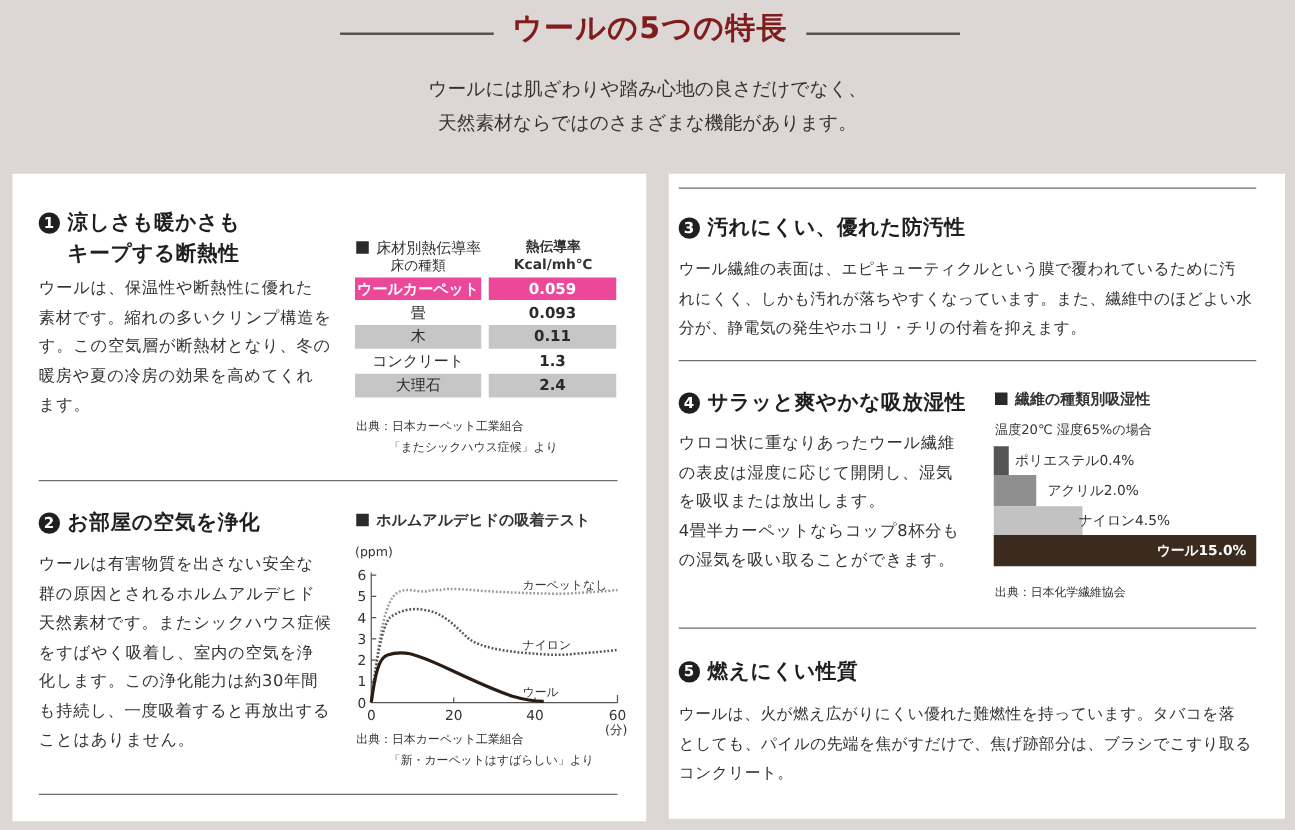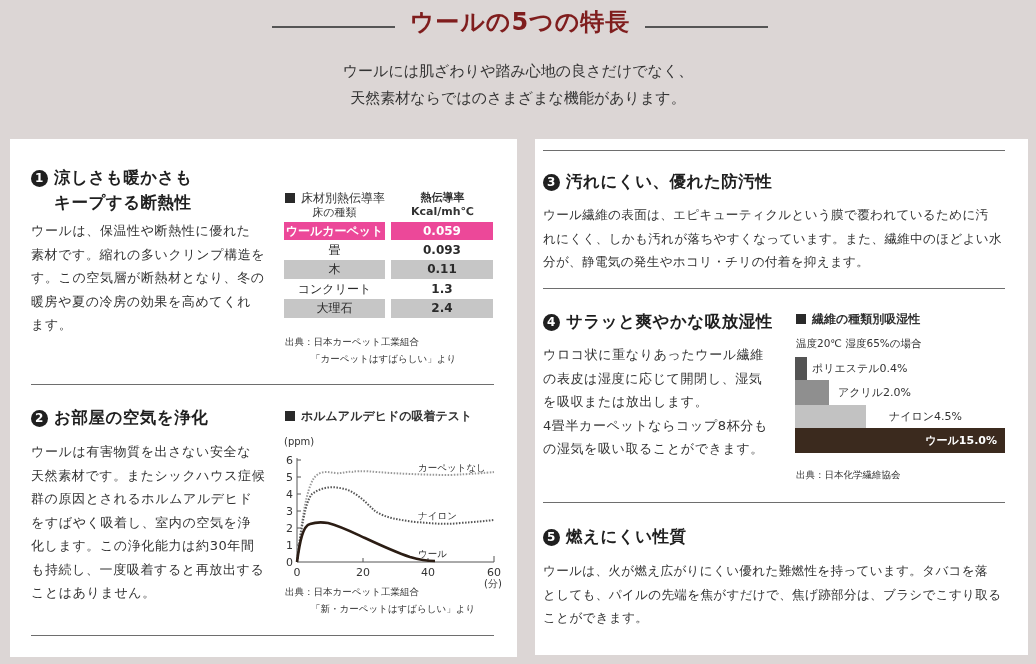--- a/index.html
+++ b/index.html
@@ -115,32 +115,32 @@
     <div class="cell c1">コンクリート</div>
     <div class="cell c2">1.3</div>
   </div>
   <div class="trow gray">
     <div class="cell c1">大理石</div>
     <div class="cell c2">2.4</div>
   </div>
 </div>
 <div class="source" style="left:285px; top:333px;">
   <div>出典：日本カーペット工業組合</div>
-  <div style="padding-left:26px;">「カーペットはすばらしい」より</div>
+  <div style="padding-left:26px;">「またシックハウス症候」より</div>
 </div>
 
 <div class="hr" style="left:31px; top:384px; width:463px;"></div>
 
 <div class="sec-title" style="left:31px; top:405px;">
   <span class="num">2</span><span>お部屋の空気を浄化</span>
 </div>
 <div class="body-text" style="left:31px; top:440px; width:240px;">
   <div>ウールは有害物質を出さない安全な</div>
+  <div>群の原因とされるホルムアルデヒド</div>
   <div>天然素材です。またシックハウス症候</div>
-  <div>群の原因とされるホルムアルデヒド</div>
   <div>をすばやく吸着し、室内の空気を浄</div>
   <div>化します。この浄化能力は約30年間</div>
   <div>も持続し、一度吸着すると再放出する</div>
   <div>ことはありません。</div>
 </div>
 
 <div class="fig-title bold" style="left:285px; top:408px;">
   <span class="sq"></span><span>ホルムアルデヒドの吸着テスト</span>
 </div>
 <svg class="chart-svg" width="230" height="160" viewBox="0 0 230 160">
@@ -225,31 +225,31 @@
   <div class="bar-row" style="height:23px;">
     <div class="bar" style="width:12px; background:#545454;"></div>
     <div class="bar-label" style="left:17px; line-height:23px;">ポリエステル0.4%</div>
   </div>
   <div class="bar-row" style="height:25px;">
     <div class="bar" style="width:34px; background:#8f8f8f;"></div>
     <div class="bar-label" style="left:43px; line-height:25px;">アクリル2.0%</div>
   </div>
   <div class="bar-row" style="height:23px;">
     <div class="bar" style="width:71px; background:#c2c2c2;"></div>
-    <div class="bar-label" style="left:94px; line-height:23px;">ナイロン4.5%</div>
+    <div class="bar-label" style="left:68px; line-height:23px;">ナイロン4.5%</div>
   </div>
   <div class="bar-row" style="height:25px;">
     <div class="bar" style="width:210px; background:#3b2a1e;"></div>
     <div class="bar-label inside" style="right:13px; line-height:25px;">ウール15.0%</div>
   </div>
 </div>
 <div class="source" style="left:796px; top:466px;">出典：日本化学繊維協会</div>
 
 <div class="hr" style="left:543px; top:502px; width:462px;"></div>
 
 <div class="sec-title" style="left:543px; top:524px;">
   <span class="num">5</span><span>燃えにくい性質</span>
 </div>
 <div class="body-text wide" style="left:543px; top:559px; width:470px;">
   <div>ウールは、火が燃え広がりにくい優れた難燃性を持っています。タバコを落</div>
   <div>としても、パイルの先端を焦がすだけで、焦げ跡部分は、ブラシでこすり取る</div>
-  <div>ことができます。</div>
+  <div>コンクリート。</div>
 </div>
 
 </body></html>

